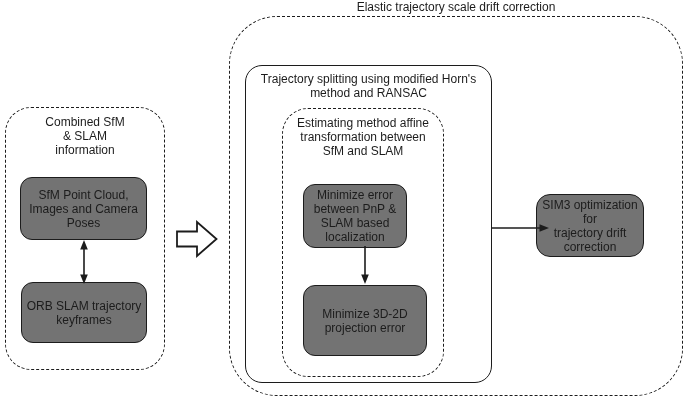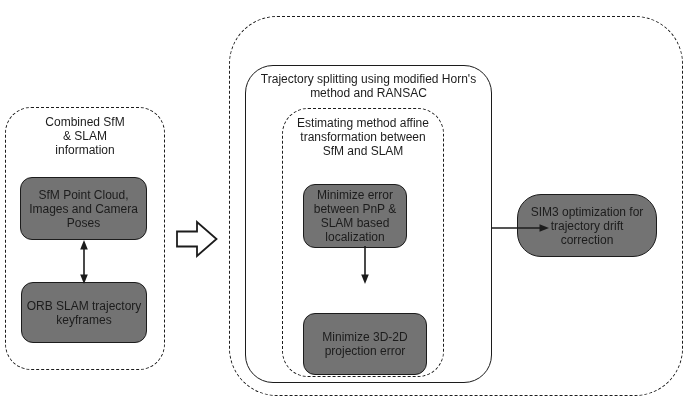--- a/index.html
+++ b/index.html
@@ -35,50 +35,51 @@
     border: 1.4px dashed #1c1c1c;
     background: transparent;
   }
   .solid-box {
     border: 1.5px solid #1c1c1c;
     background: #737373;
   }
 
   .outer-group  { left: 229px; top: 16px;  width: 454px; height: 380px; border-radius: 48px; }
   .left-group   { left: 5px;   top: 107px; width: 160px; height: 263px; border-radius: 26px; }
-  .traj-group   { left: 245px; top: 65px;  width: 247px; height: 318px; border-radius: 28px; background: transparent; }
+  .traj-group   { left: 245px; top: 65px;  width: 247px; height: 318px; border-radius: 17px; background: transparent; }
   .estim-group  { left: 282px; top: 108px; width: 162px; height: 269px; border-radius: 26px; }
 
   .group-label { padding-top: 7px; }
   .traj-group .group-label { padding-top: 6px; }
 
   .node {
     display: flex;
     align-items: center;
     justify-content: center;
     border-radius: 12px;
   }
   .node-sfm  { left: 20px;  top: 177px; width: 127px; height: 63px; }
   .node-orb  { left: 21px;  top: 282px; width: 126px; height: 61px; align-items: center; }
   .node-pnp  { left: 303px; top: 184px; width: 104px; height: 64px; }
-  .node-proj { left: 303px; top: 285px; width: 124px; height: 62px; margin-top: 28px; }
-  .node-sim3 { left: 517px; top: 194px; width: 140px; height: 63px; border-radius: 24px; }
+  .node-proj { left: 303px; top: 285px; width: 124px; height: 71px; }
+  .node-sim3 { left: 536px; top: 194px; width: 108px; height: 63px; border-radius: 14px; }
 
   .arrow-layer {
     position: absolute;
     left: 0; top: 0;
     width: 685px; height: 401px;
     pointer-events: none;
   }
 </style>
 </head>
 <body>
 
 <div class="canvas">
 
+  <div class="abs title">Elastic trajectory scale drift correction</div>
 
   <div class="abs dashed-box outer-group"></div>
 
   <div class="abs dashed-box left-group">
     <div class="txt group-label">Combined SfM
 &amp; SLAM
 information</div>
   </div>
 
   <div class="abs solid-box node node-sfm">

